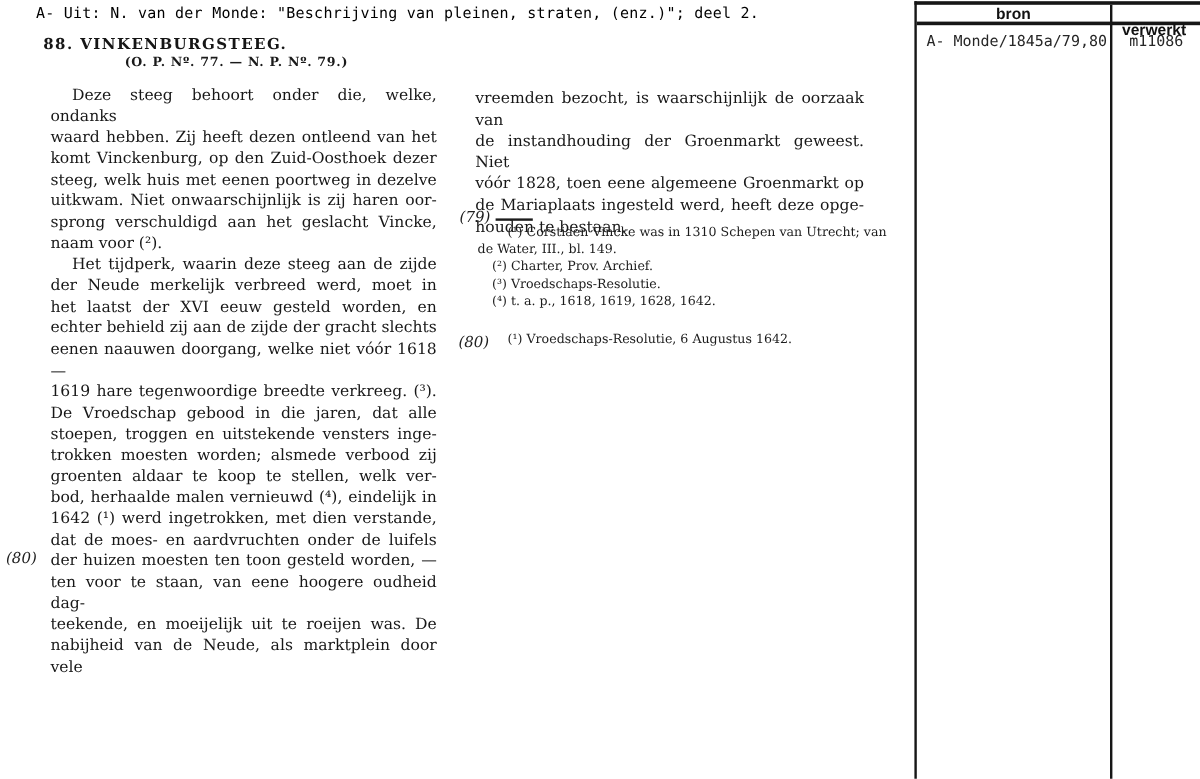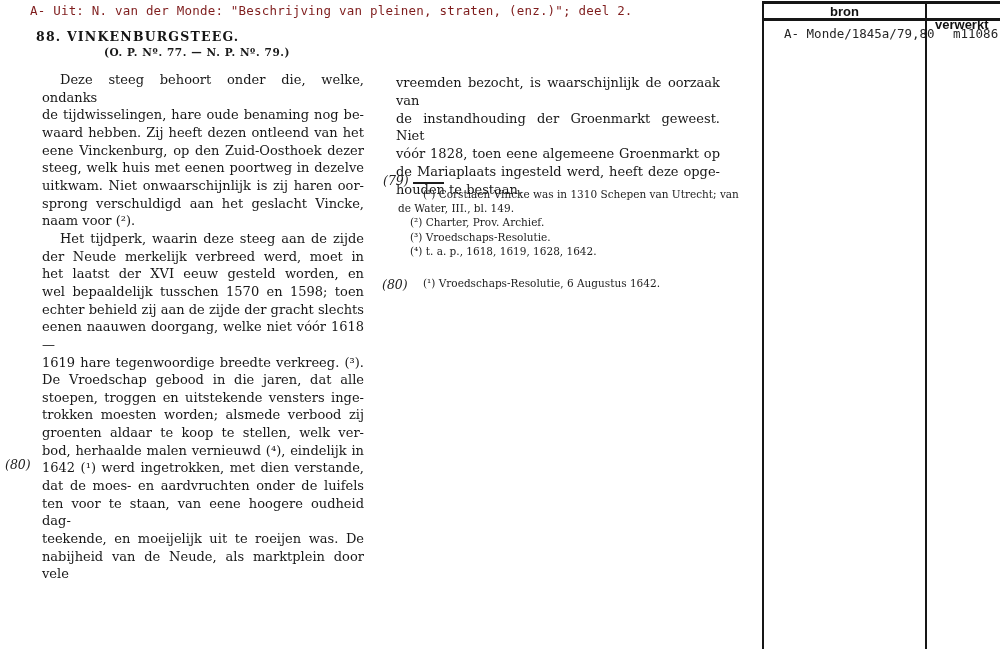--- a/index.html
+++ b/index.html
@@ -3,36 +3,36 @@
 <meta charset="utf-8">
 <style>
   html,body{margin:0;padding:0;}
   body{
     width:1000px;height:649px;position:relative;background:#ffffff;
     font-family:"DejaVu Serif",serif;color:#1e1e1e;overflow:hidden;
   }
   
   .typed-header{
     position:absolute;left:30px;top:3px;
-    font-family:"DejaVu Sans Mono",monospace;font-size:12.5px;color:#7f1d1d;
+    font-family:"DejaVu Sans Mono",monospace;font-size:12.5px;color:#000000;
     letter-spacing:.2px;white-space:nowrap;
   }
   
   .index-table{
     position:absolute;left:762px;top:1px;width:238px;height:647px;
     border-top:3px solid #161616;border-left:2px solid #161616;
   }
   .index-divider{position:absolute;left:161px;top:0;bottom:0;width:2px;background:#161616;}
   .index-header{display:flex;align-items:center;height:14px;border-bottom:3px solid #161616;
     font-family:"Liberation Sans","DejaVu Sans",sans-serif;font-weight:bold;font-size:13px;color:#111;}
   .hdr-bron{width:161px;text-align:center;}
   .hdr-verwerkt{padding-left:10px;margin-top:27px;}
   .index-row{display:flex;margin-top:5px;font-family:"DejaVu Sans Mono",monospace;
     font-size:12.5px;color:#262626;}
-  .cell-bron{width:161px;padding-left:20px;white-space:nowrap;}
+  .cell-bron{width:161px;padding-left:8px;white-space:nowrap;}
   .cell-verwerkt{padding-left:8px;white-space:nowrap;}
   
   .book-title{
     position:absolute;left:36px;top:29px;width:322px;text-align:left;
     font-weight:bold;font-size:12.5px;letter-spacing:1.2px;color:#151515;
   }
   .book-subtitle{
     position:absolute;left:36px;top:46px;width:322px;text-align:center;
     font-weight:bold;font-size:10.5px;letter-spacing:.6px;color:#1a1a1a;
   }
@@ -75,41 +75,40 @@
 </div>
 
 <div class="book-title">88. VINKENBURGSTEEG.</div>
 <div class="book-subtitle">(O. P. Nº. 77. — N. P. Nº. 79.)</div>
 
 <div class="margin-mark">(80)</div>
 
 <div class="col left-col">
 
 <div class="bline p-start">Deze steeg behoort onder die, welke, ondanks</div>
-    <div class="bline">de tijdwisselingen, hare oude benaming nog be-</div>
     <div class="bline">waard hebben. Zij heeft dezen ontleend van het</div>
-    <div class="bline">eene Vinckenburg, op den Zuid-Oosthoek dezer</div>
+    <div class="bline">komt Vinckenburg, op den Zuid-Oosthoek dezer</div>
     <div class="bline">steeg, welk huis met eenen poortweg in dezelve</div>
     <div class="bline">uitkwam. Niet onwaarschijnlijk is zij haren oor-</div>
     <div class="bline">sprong verschuldigd aan het geslacht Vincke,</div>
     <div class="bline p-end">naam voor (²).</div>
     <div class="bline p-start">Het tijdperk, waarin deze steeg aan de zijde</div>
     <div class="bline">der Neude merkelijk verbreed werd, moet in</div>
     <div class="bline">het laatst der XVI eeuw gesteld worden, en</div>
-    <div class="bline">wel bepaaldelijk tusschen 1570 en 1598; toen</div>
     <div class="bline">echter behield zij aan de zijde der gracht slechts</div>
     <div class="bline">eenen naauwen doorgang, welke niet vóór 1618—</div>
     <div class="bline">1619 hare tegenwoordige breedte verkreeg. (³).</div>
     <div class="bline">De Vroedschap gebood in die jaren, dat alle</div>
     <div class="bline">stoepen, troggen en uitstekende vensters inge-</div>
     <div class="bline">trokken moesten worden; alsmede verbood zij</div>
     <div class="bline">groenten aldaar te koop te stellen, welk ver-</div>
     <div class="bline">bod, herhaalde malen vernieuwd (⁴), eindelijk in</div>
     <div class="bline">1642 (¹) werd ingetrokken, met dien verstande,</div>
     <div class="bline">dat de moes- en aardvruchten onder de luifels</div>
+    <div class="bline">der huizen moesten ten toon gesteld worden, —</div>
     <div class="bline">ten voor te staan, van eene hoogere oudheid dag-</div>
     <div class="bline">teekende, en moeijelijk uit te roeijen was. De</div>
     <div class="bline">nabijheid van de Neude, als marktplein door vele</div>
   </div>
 
 <div class="col right-col">
 
 <div class="bline">vreemden bezocht, is waarschijnlijk de oorzaak van</div>
     <div class="bline">de instandhouding der Groenmarkt geweest. Niet</div>
     <div class="bline">vóór 1828, toen eene algemeene Groenmarkt op</div>

